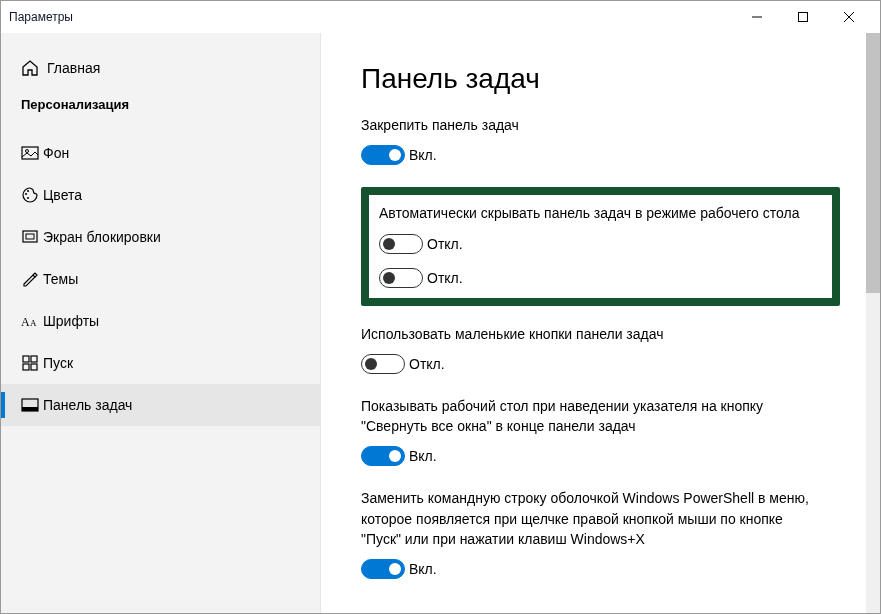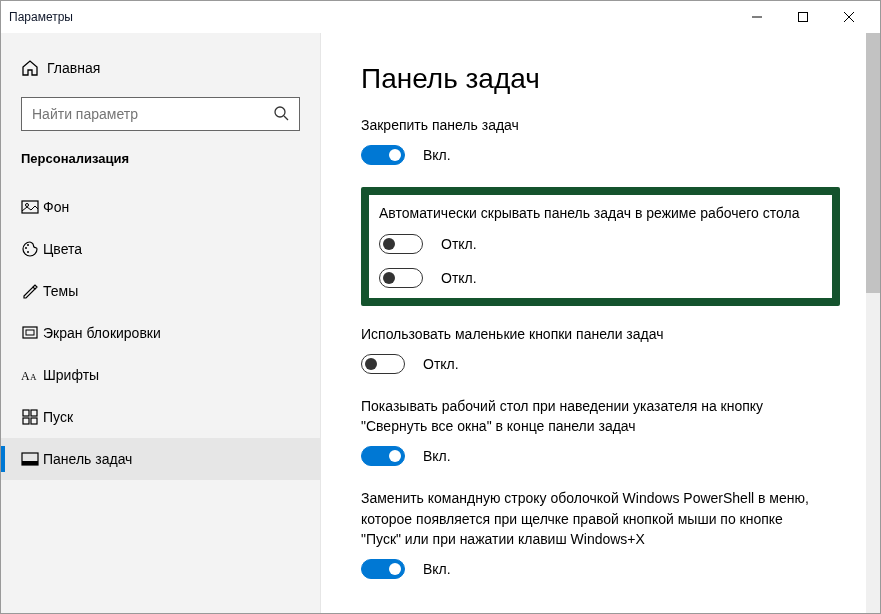--- a/index.html
+++ b/index.html
@@ -18,21 +18,21 @@
   .cat-title { font-weight: 600; font-size: 13px; padding: 0 20px 20px 20px; }
   .nav { display: flex; flex-direction: column; }
   .nav-item { display: flex; align-items: center; gap: 4px; padding: 12px 20px; cursor: pointer; position: relative; }
   .nav-item.active::before { content: ""; position: absolute; left: 0; top: 8px; bottom: 8px; width: 4px; background: #0078d4; }
   .nav-item.active { background: #e6e6e6; }
   .nav-icon { width: 18px; height: 18px; display: flex; align-items: center; justify-content: center; flex-shrink: 0; }
   .main { flex: 1; overflow-y: auto; padding: 30px 40px 20px 40px; position: relative; }
   .page-title { font-size: 28px; font-weight: 400; margin-bottom: 20px; }
   .setting { margin-bottom: 22px; }
   .setting-label { font-size: 14px; margin-bottom: 10px; line-height: 1.45; max-width: 460px; }
-  .toggle-row { display: flex; align-items: center; gap: 18px; }
+  .toggle-row { display: flex; align-items: center; gap: 4px; }
   .toggle { width: 44px; height: 20px; border-radius: 10px; border: 1px solid #333; position: relative; cursor: pointer; background: #fff; }
   .toggle .knob { width: 12px; height: 12px; border-radius: 50%; background: #333; position: absolute; top: 3px; left: 3px; transition: left .1s; }
   .toggle.on { background: #0078d4; border-color: #0078d4; }
   .toggle.on .knob { background: #fff; left: 27px; }
   .toggle-state { font-size: 14px; }
   .hl-box { border: 8px solid #14532d; padding: 8px 10px 6px 10px; margin-bottom: 18px; border-radius: 2px; }
   .hl-box .setting { margin-bottom: 14px; }
   .hl-box .setting:last-child { margin-bottom: 4px; }
   .scrollbar-track { position: absolute; right: 0; top: 0; bottom: 0; width: 14px; background: #f0f0f0; }
   .scrollbar-thumb { position: absolute; right: 0; top: 0; width: 14px; height: 260px; background: #c2c2c2; }
@@ -68,31 +68,20 @@
     <div class="sidebar">
       <div class="home-row">
         <span class="nav-icon">
           <svg width="18" height="18" viewBox="0 0 18 18">
               <path d="M2 8 L9 2 L16 8 V16 H11 V11 H7 V16 H2 Z" fill="none" stroke="#000" stroke-width="1.3"></path>
             </svg>
         </span>
         <span>Главная</span>
       </div>
 
-      <div class="search-wrap">
-        <div class="search">
-          <input type="text" placeholder="Найти параметр" style="">
-          <span>
-            <svg width="16" height="16" viewBox="0 0 16 16">
-                <circle cx="7" cy="7" r="5" fill="none" stroke="#333" stroke-width="1.3"></circle>
-                <path d="M11 11 L15 15" stroke="#333" stroke-width="1.3"></path>
-              </svg>
-          </span>
-        </div>
-      </div>
 
       <div class="cat-title">Персонализация</div>
 
       <div class="nav">
         <div class="nav-item">
           <span class="nav-icon">
             <svg width="18" height="18" viewBox="0 0 18 18">
                 <rect x="1" y="3" width="16" height="12" fill="none" stroke="#000" stroke-width="1.2"></rect>
                 <circle cx="6" cy="7" r="1.5" fill="none" stroke="#000" stroke-width="1"></circle>
                 <path d="M1 13 L6 9 L10 12 L14 8 L17 11" fill="none" stroke="#000" stroke-width="1"></path>
@@ -107,34 +96,34 @@
                 <circle cx="5" cy="8" r="1" fill="#000"></circle>
                 <circle cx="7" cy="5" r="1" fill="#000"></circle>
                 <circle cx="7" cy="12" r="1" fill="#000"></circle>
               </svg>
           </span>
           <span>Цвета</span>
         </div>
         <div class="nav-item">
           <span class="nav-icon">
             <svg width="18" height="18" viewBox="0 0 18 18">
+                <rect x="2" y="3" width="14" height="11" fill="none" stroke="#000" stroke-width="1.2"></rect>
+                <rect x="5" y="6" width="8" height="5" fill="none" stroke="#000" stroke-width="1"></rect>
+              </svg>
+          </span>
+          <span>Экран блокировки</span>
+        </div>
+        <div class="nav-item">
+          <span class="nav-icon">
+            <svg width="18" height="18" viewBox="0 0 18 18">
                 <path d="M3 14 L12 5 L14 7 L5 16 L3 16 Z" fill="none" stroke="#000" stroke-width="1.2"></path>
                 <path d="M12 5 L14 3 L16 5 L14 7" fill="none" stroke="#000" stroke-width="1.2"></path>
               </svg>
           </span>
           <span>Темы</span>
-        </div>
-        <div class="nav-item">
-          <span class="nav-icon">
-            <svg width="18" height="18" viewBox="0 0 18 18">
-                <rect x="2" y="3" width="14" height="11" fill="none" stroke="#000" stroke-width="1.2"></rect>
-                <rect x="5" y="6" width="8" height="5" fill="none" stroke="#000" stroke-width="1"></rect>
-              </svg>
-          </span>
-          <span>Экран блокировки</span>
         </div>
         <div class="nav-item">
           <span class="nav-icon">
             <svg width="18" height="14" viewBox="0 0 18 14">
                 <text x="0" y="12" font-size="12" font-family="serif">A</text>
                 <text x="9" y="12" font-size="9" font-family="serif">A</text>
               </svg>
           </span>
           <span>Шрифты</span>
         </div>

